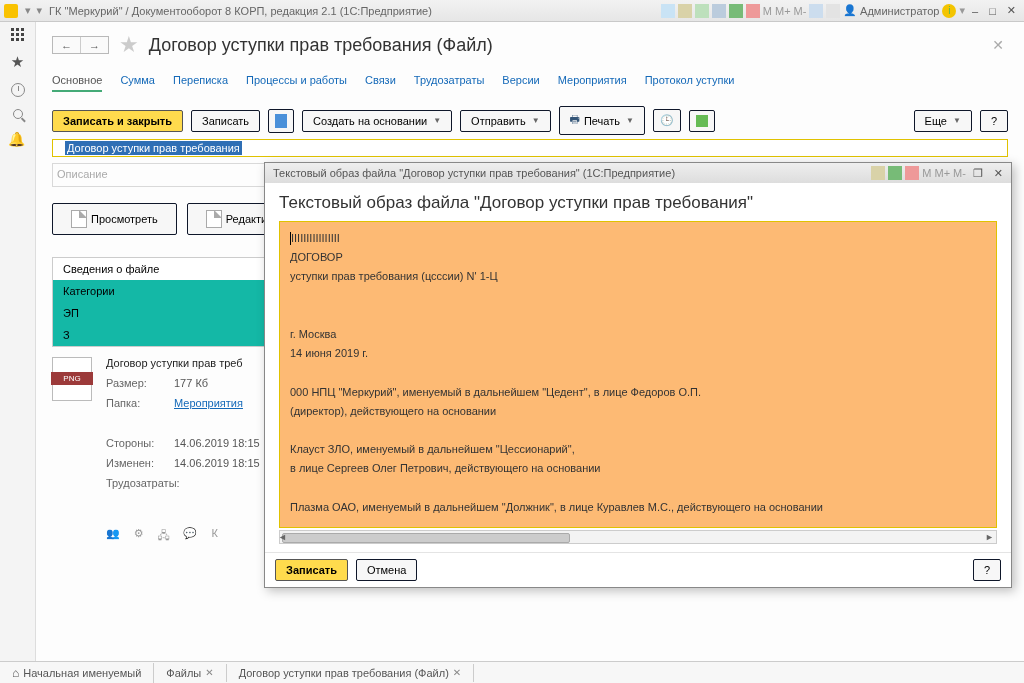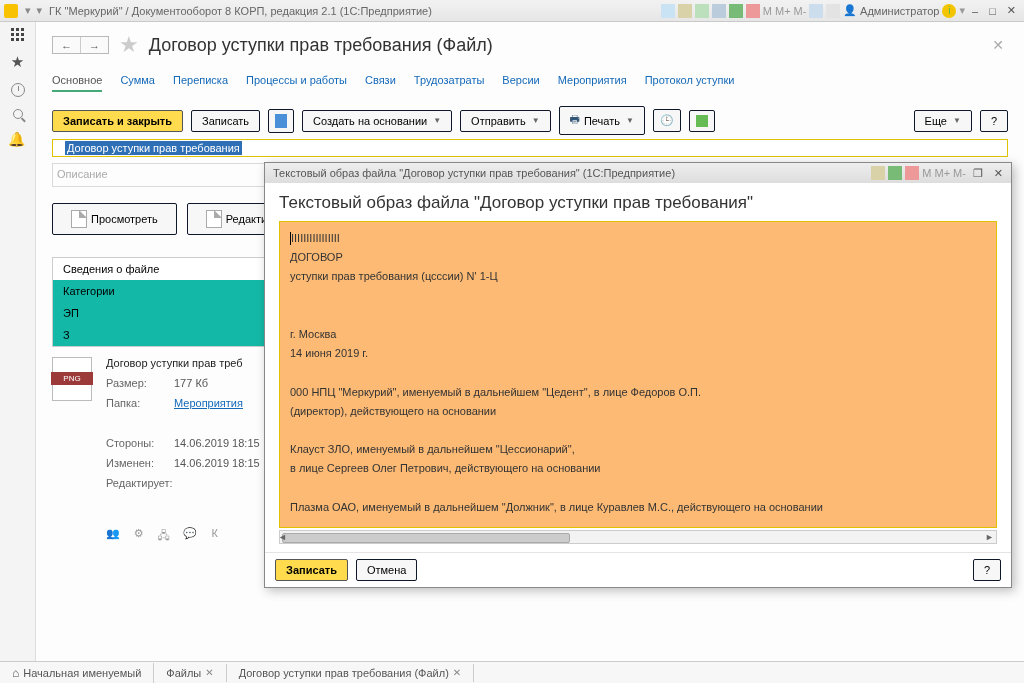--- a/index.html
+++ b/index.html
@@ -216,21 +216,21 @@
         <div style="height:12px"></div>
         <div class="fi-row">
             <span class="lbl">Стороны:</span>
             <span>14.06.2019 18:15</span>
           </div>
         <div class="fi-row">
             <span class="lbl">Изменен:</span>
             <span>14.06.2019 18:15</span>
           </div>
         <div class="fi-row">
-            <span class="lbl" style="width:80px">Редактирует:</span>
+            <span class="lbl" style="width:80px">Трудозатраты:</span>
           </div>
         <div class="icon-row">
           <span>👥</span>
           <span>⚙</span>
           <span>🖧</span>
           <span>💬</span>
           <span>К</span>
         </div>
       </div>
     </div>

